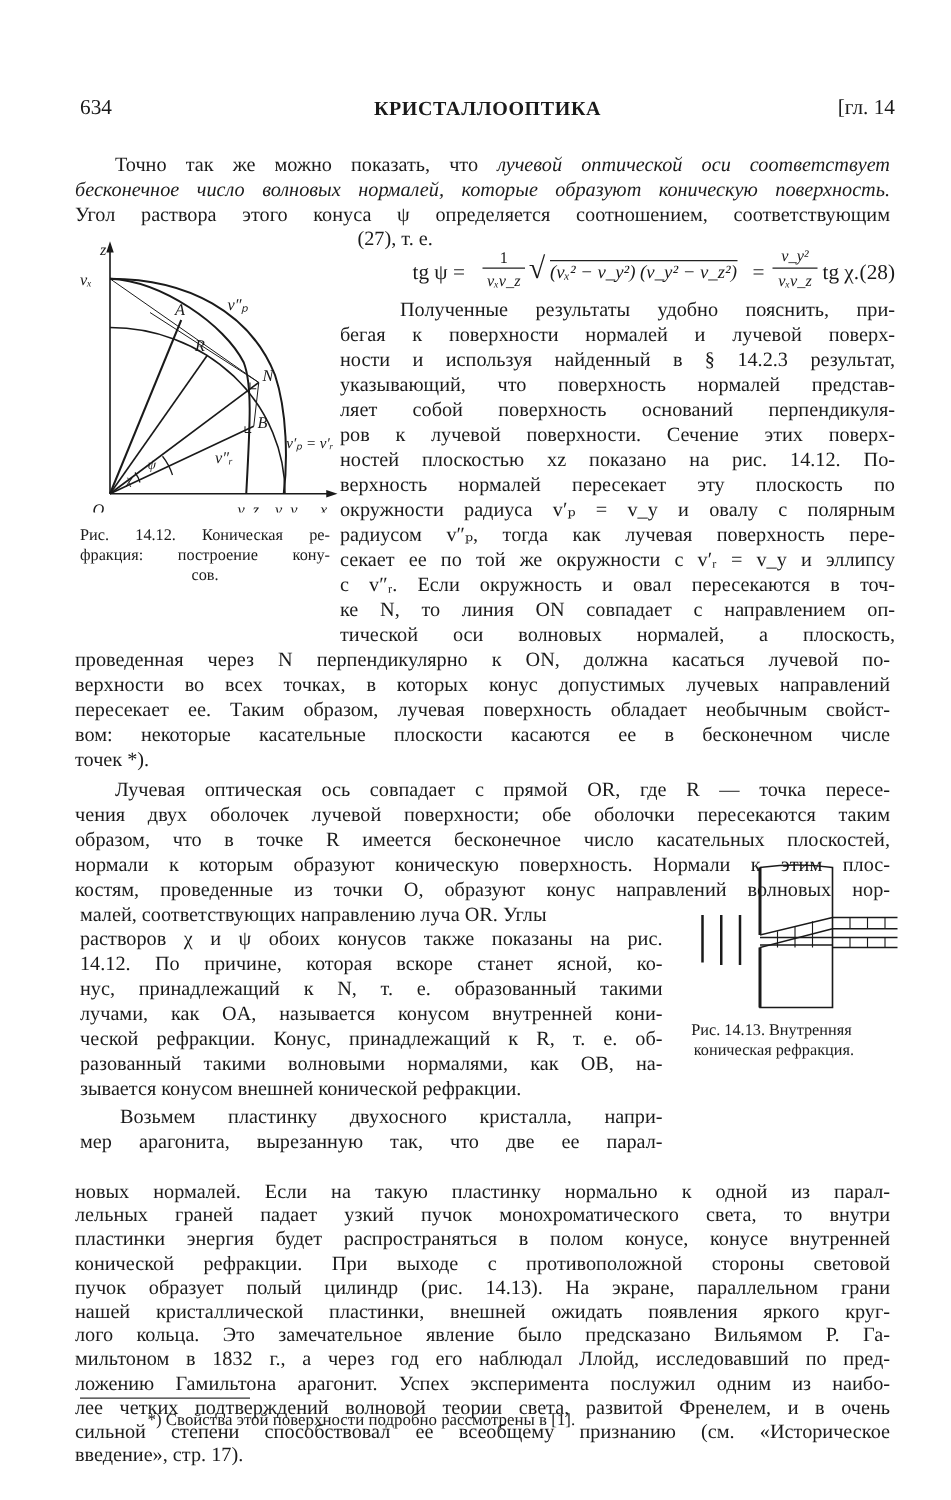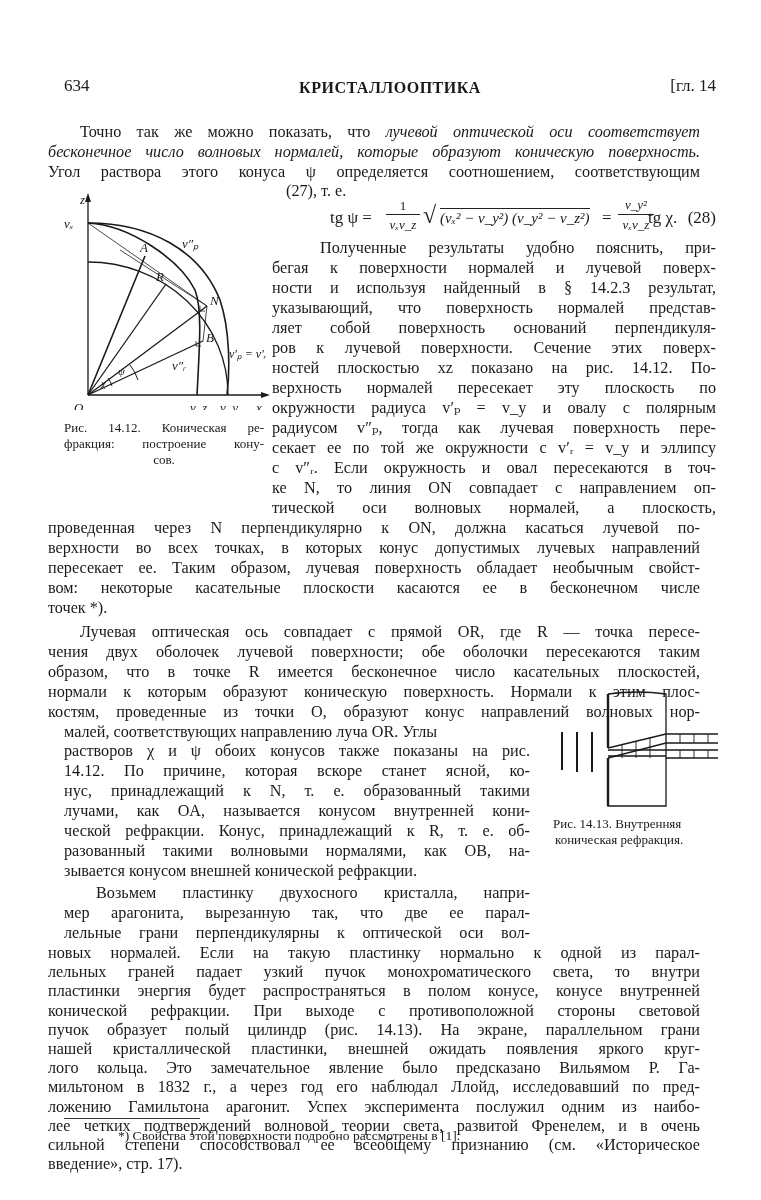--- a/index.html
+++ b/index.html
@@ -6,21 +6,21 @@
   body { width: 761px; height: 1200px; position: relative; overflow: hidden;
          font-family: "Liberation Serif", "DejaVu Serif", serif; color: #1a1a1a; }
   .page { position: absolute; left: 0; top: 0; width: 761px; height: 1200px; }
   .hdr { position: absolute; top: 76px; left: 64px; width: 652px; height: 24px; font-size: 17px; }
   .hdr .pn { position: absolute; left: 0; top: 0; }
   .hdr .rt { position: absolute; left: 0; width: 100%; text-align: center; top: 3px; font-size: 16px; font-weight: bold; letter-spacing: 0.5px; }
   .hdr .ch { position: absolute; right: 0; top: 0; }
   .ln { position: absolute; font-size: 16.2px; line-height: 20px; white-space: nowrap; }
   .j { text-align: justify; text-align-last: justify; }
   i, .it { font-style: italic; }
-  .full { left: 48px; width: 652px; }
+  .full { left: 60px; width: 652px; }
   .right { left: 272px; width: 444px; }
   .mid { left: 64px; width: 466px; }
   .cap { position: absolute; font-size: 13px; line-height: 16px; }
   .formula { position: absolute; left: 330px; top: 198px; width: 386px; height: 40px; font-size: 17px; }
   .fn-rule { position: absolute; left: 64px; top: 1128px; width: 136px; height: 1px; background: #333; }
   .footnote { position: absolute; left: 118px; top: 1136px; font-size: 13.5px; }
   svg { position: absolute; }
 </style>
 </head>
 <body>
@@ -40,21 +40,21 @@
 
   <div class="formula">
     <span style="position:absolute; left:0; top:10px;">tg ψ =</span>
     <span style="position:absolute; left:56px; top:0; width:34px; text-align:center; font-size:13px; border-bottom:1px solid #222; line-height:16px;">1</span>
     <span style="position:absolute; left:56px; top:19px; width:34px; text-align:center; font-size:13px; font-style:italic;">vₓv_z</span>
     <span style="position:absolute; left:93px; top:4px; font-size:24px;">√</span>
     <span style="position:absolute; left:110px; top:10px; border-top:1px solid #222; font-style:italic; font-size:15px; padding-top:1px;">(vₓ² − v_y²) (v_y² − v_z²)</span>
     <span style="position:absolute; left:272px; top:10px;">=</span>
     <span style="position:absolute; left:288px; top:-2px; width:36px; text-align:center; font-size:13px; font-style:italic; border-bottom:1px solid #222; line-height:18px;">v_y²</span>
     <span style="position:absolute; left:288px; top:19px; width:36px; text-align:center; font-size:13px; font-style:italic;">vₓv_z</span>
-    <span style="position:absolute; left:318px; top:10px;">tg χ.</span>
+    <span style="position:absolute; left:328px; top:10px;">tg χ.</span>
     <span style="position:absolute; right:0; top:10px;">(28)</span>
   </div>
 
   <svg style="left:60px; top:190px;" width="215" height="220" viewBox="0 0 215 220">
     <g stroke="#1a1a1a" fill="none" stroke-width="1.3">
 
       <line x1="28" y1="205" x2="28" y2="8"></line>
       <polygon points="28,3 25,12 31,12" fill="#1a1a1a" stroke="none"></polygon>
       <line x1="28" y1="205" x2="205" y2="205"></line>
       <polygon points="210,205 201,202 201,208" fill="#1a1a1a" stroke="none"></polygon>
@@ -174,21 +174,20 @@
       </g>
     </g>
   </svg>
   <div class="cap" style="left:553px; top:816px; width:165px;">
     <div>Рис. 14.13. Внутренняя</div>
     <div style="padding-left:2px;">коническая рефракция.</div>
   </div>
 
   <div class="ln j mid" style="top:883px; text-indent:32px;">Возьмем пластинку двухосного кристалла, напри-</div>
   <div class="ln j mid" style="top:903px;">мер арагонита, вырезанную так, что две ее парал-</div>
-  <div class="ln j mid" style="top:923px;">лельные грани перпендикулярны к оптической оси вол-</div>
 
   <div class="ln j full" style="top:943px;">новых нормалей. Если на такую пластинку нормально к одной из парал-</div>
   <div class="ln j full" style="top: 962.2px;">лельных граней падает узкий пучок монохроматического света, то внутри</div>
   <div class="ln j full" style="top: 981.4px;">пластинки энергия будет распространяться в полом конусе, конусе внутренней</div>
   <div class="ln j full" style="top: 1000.6px;">конической рефракции. При выходе с противоположной стороны световой</div>
   <div class="ln j full" style="top: 1019.8px;">пучок образует полый цилиндр (рис. 14.13). На экране, параллельном грани</div>
   <div class="ln j full" style="top: 1039px;">нашей кристаллической пластинки, внешней ожидать появления яркого круг-</div>
   <div class="ln j full" style="top: 1058.2px;">лого кольца. Это замечательное явление было предсказано Вильямом Р. Га-</div>
   <div class="ln j full" style="top: 1077.4px;">мильтоном в 1832 г., а через год его наблюдал Ллойд, исследовавший по пред-</div>
   <div class="ln j full" style="top: 1096.6px;">ложению Гамильтона арагонит. Успех эксперимента послужил одним из наибо-</div>

